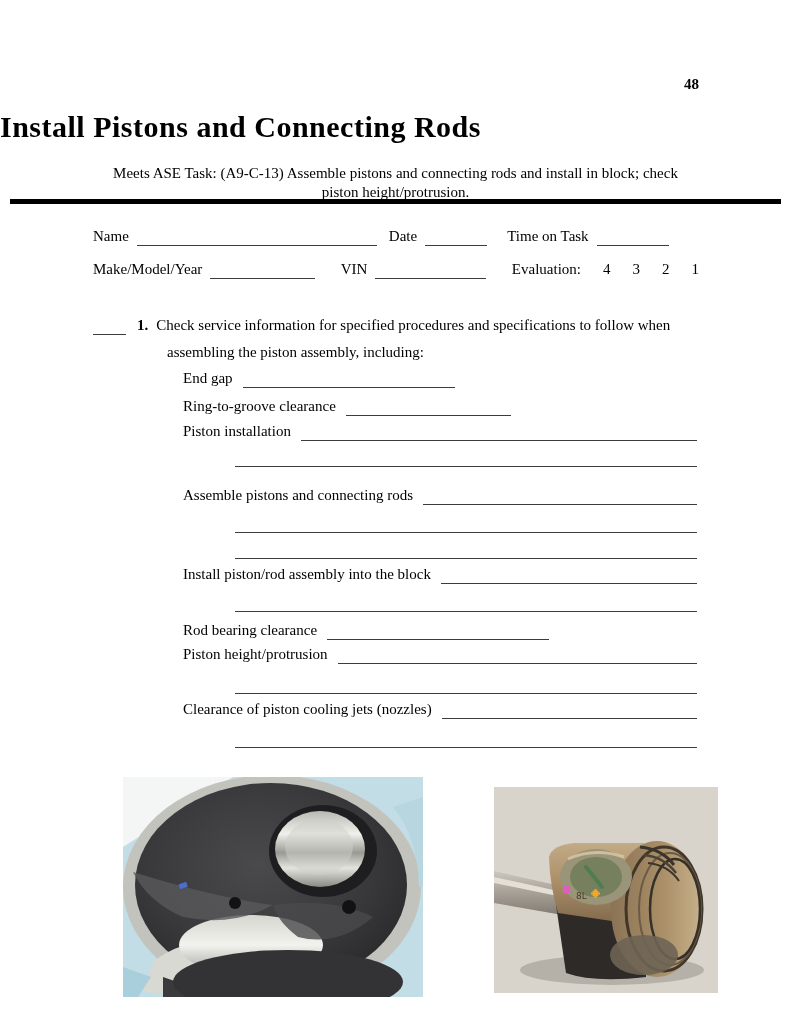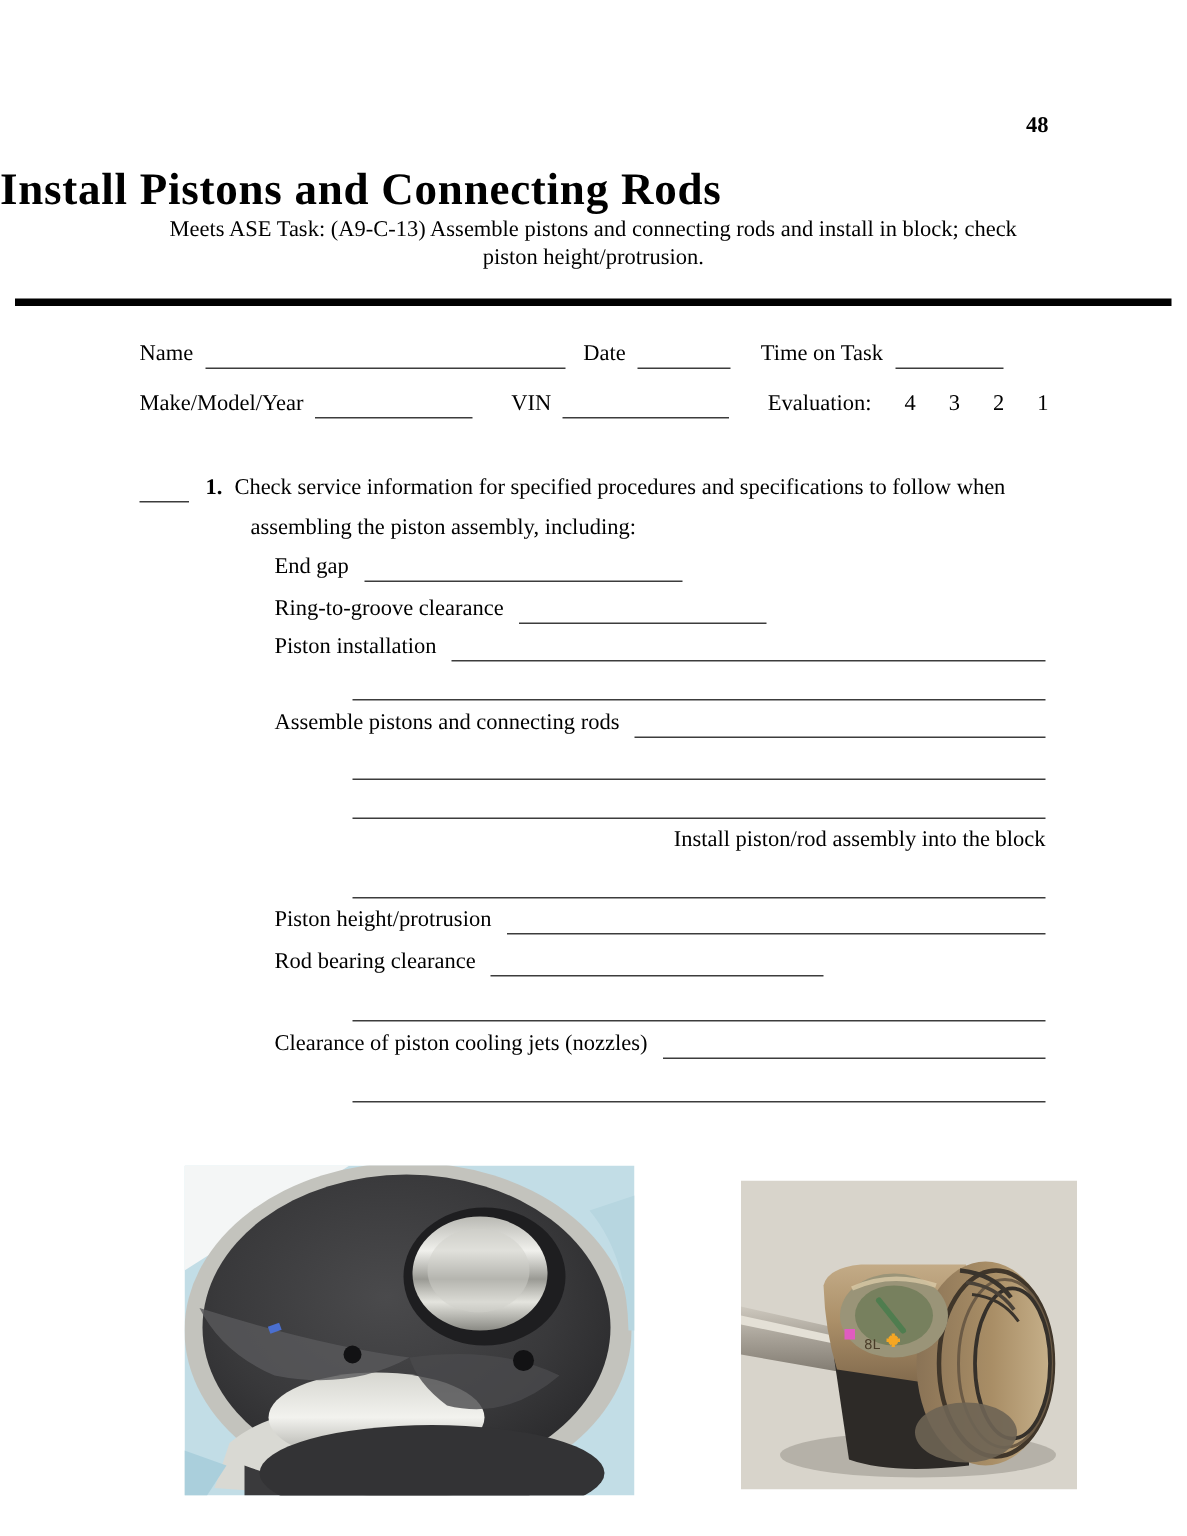--- a/index.html
+++ b/index.html
@@ -16,21 +16,21 @@
   .page-number {
     position:absolute; top:76px; right:92px;
     font-size:15px; font-weight:bold;
   }
   .doc-title {
     position:absolute; top:110px; left:0; width:100%;
     text-align:left; font-size:30px; font-weight:bold;
     letter-spacing:0.5px;
   }
   .doc-subtitle {
-    position:absolute; top:144px; left:85px; width:621px;
+    position:absolute; top:164px; left:85px; width:621px;
     text-align:center; font-size:15px; line-height:19px;
   }
   .thick-rule {
     position:absolute; top:199px; left:10px; width:771px; height:5px;
     background:#000;
   }
   .form-section { position:absolute; top:227px; left:93px; width:606px; }
   .form-row {
     display:flex; align-items:flex-end;
     font-size:15px; font-weight:normal; white-space:nowrap; line-height:19px;
@@ -120,41 +120,41 @@
       <span>Ring-to-groove clearance</span>
       <span class="blank blank-a"></span>
     </div>
 
     <div class="spec-row" style="margin-top:5px;">
       <span>Piston installation</span>
       <span class="blank grow"></span>
     </div>
     <div class="wline" style="margin-top:25px;"></div>
 
-    <div class="spec-row" style="margin-top:5px;align-items:flex-end;">
+    <div class="spec-row" style="margin-top:18px;align-items:flex-end;">
       <span>Assemble pistons and connecting rods</span>
       <span class="blank grow"></span>
     </div>
     <div class="wline" style="margin-top:27px;"></div>
     <div class="wline" style="margin-top:25px;"></div>
 
-    <div class="spec-row" style="margin-top:5px;flex-direction:column;">
+    <div class="spec-row" style="margin-top:5px;">
       <span>Install piston/rod assembly into the block</span>
       <span class="blank grow"></span>
     </div>
     <div class="wline" style="margin-top:27px;"></div>
-
-    <div class="spec-row" style="margin-top:4px;">
-      <span>Piston height/protrusion</span>
-      <span class="blank grow"></span>
-    </div>
 
     <div class="spec-row" style="margin-top:8px;">
       <span>Rod bearing clearance</span>
       <span class="blank blank-c"></span>
+    </div>
+
+    <div class="spec-row" style="margin-top:4px;">
+      <span>Piston height/protrusion</span>
+      <span class="blank grow"></span>
     </div>
     <div class="wline" style="margin-top:29px;"></div>
 
     <div class="spec-row" style="margin-top:5px;">
       <span>Clearance of piston cooling jets (nozzles)</span>
       <span class="blank grow"></span>
     </div>
     <div class="wline" style="margin-top:28px;"></div>
   </div>
 

